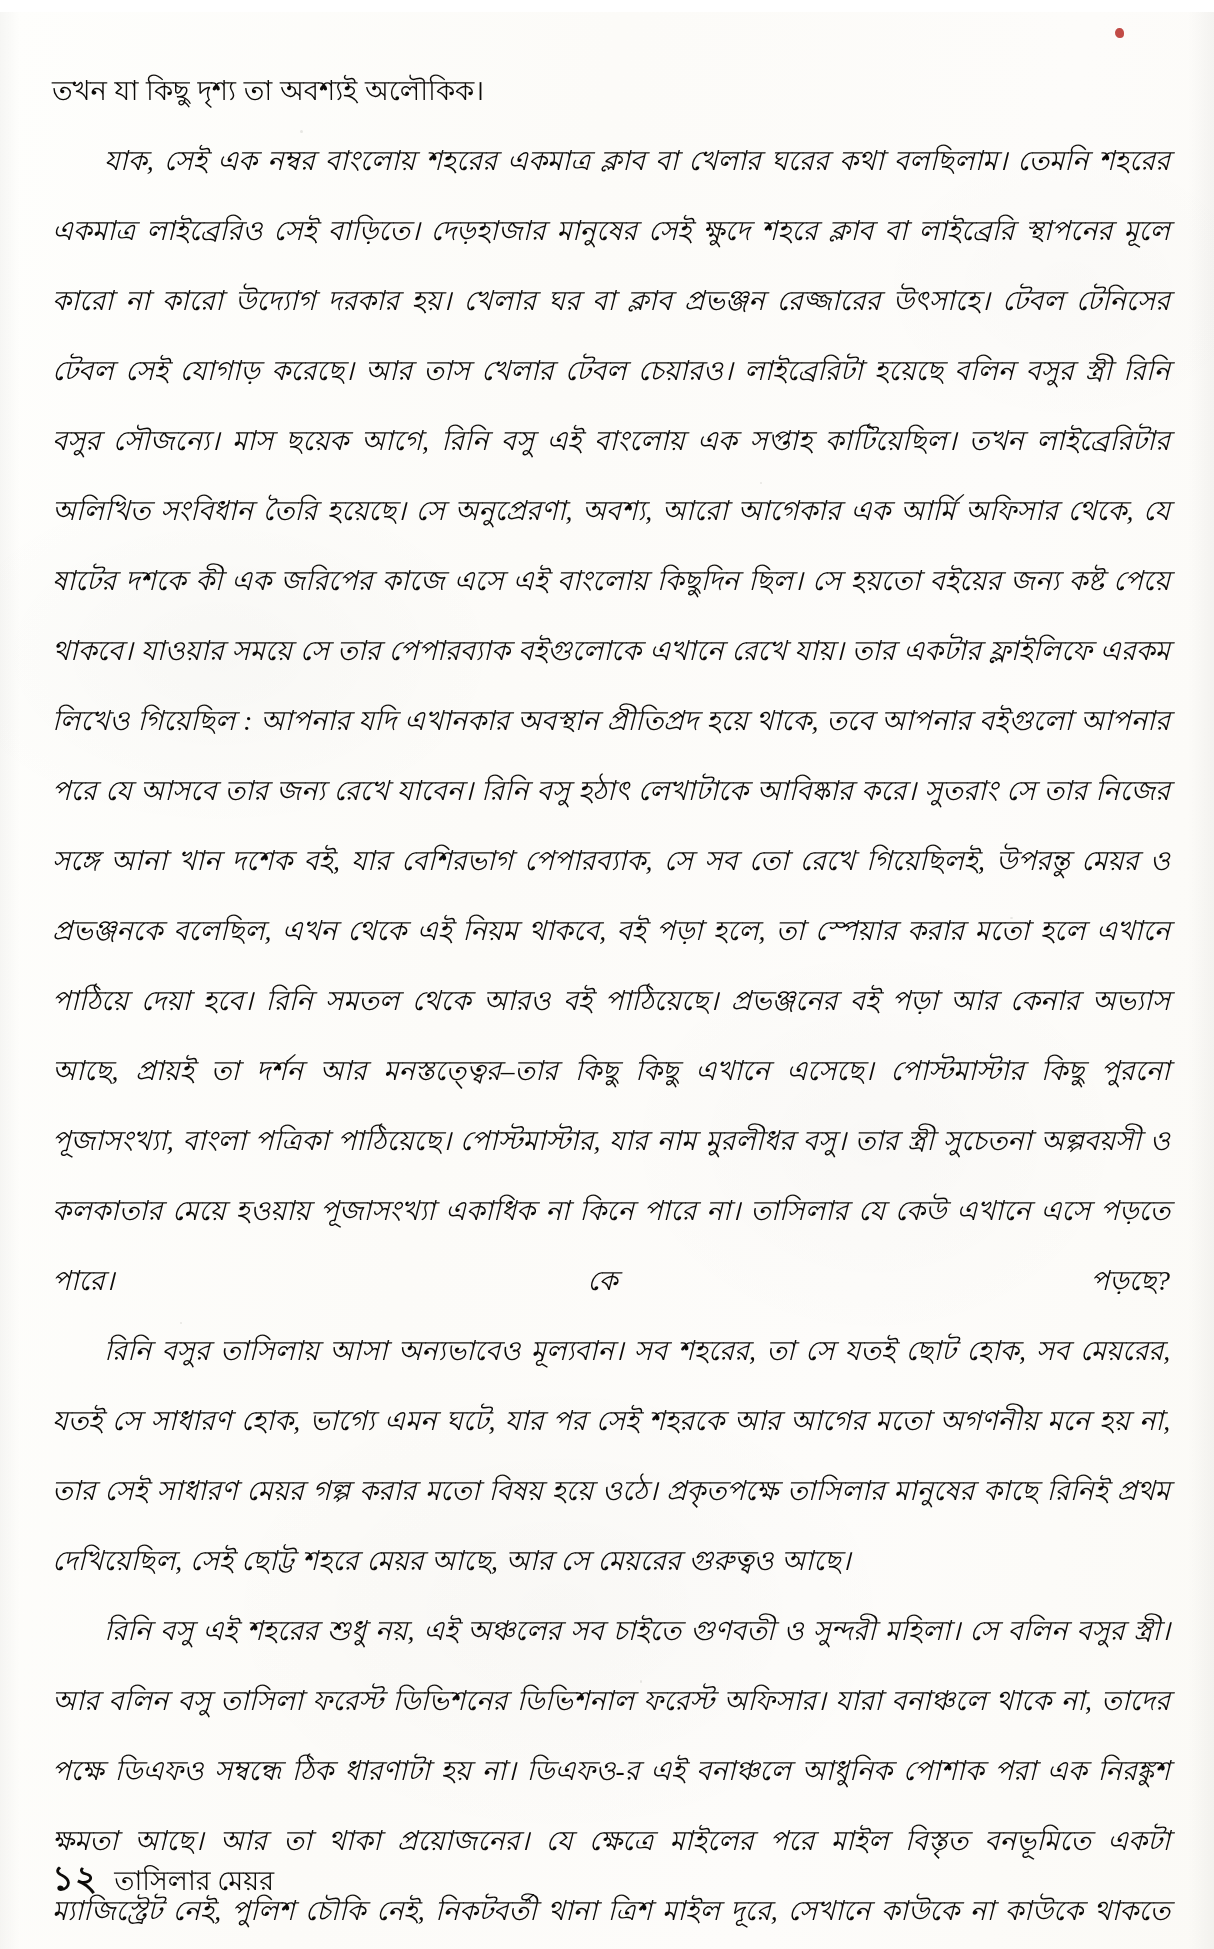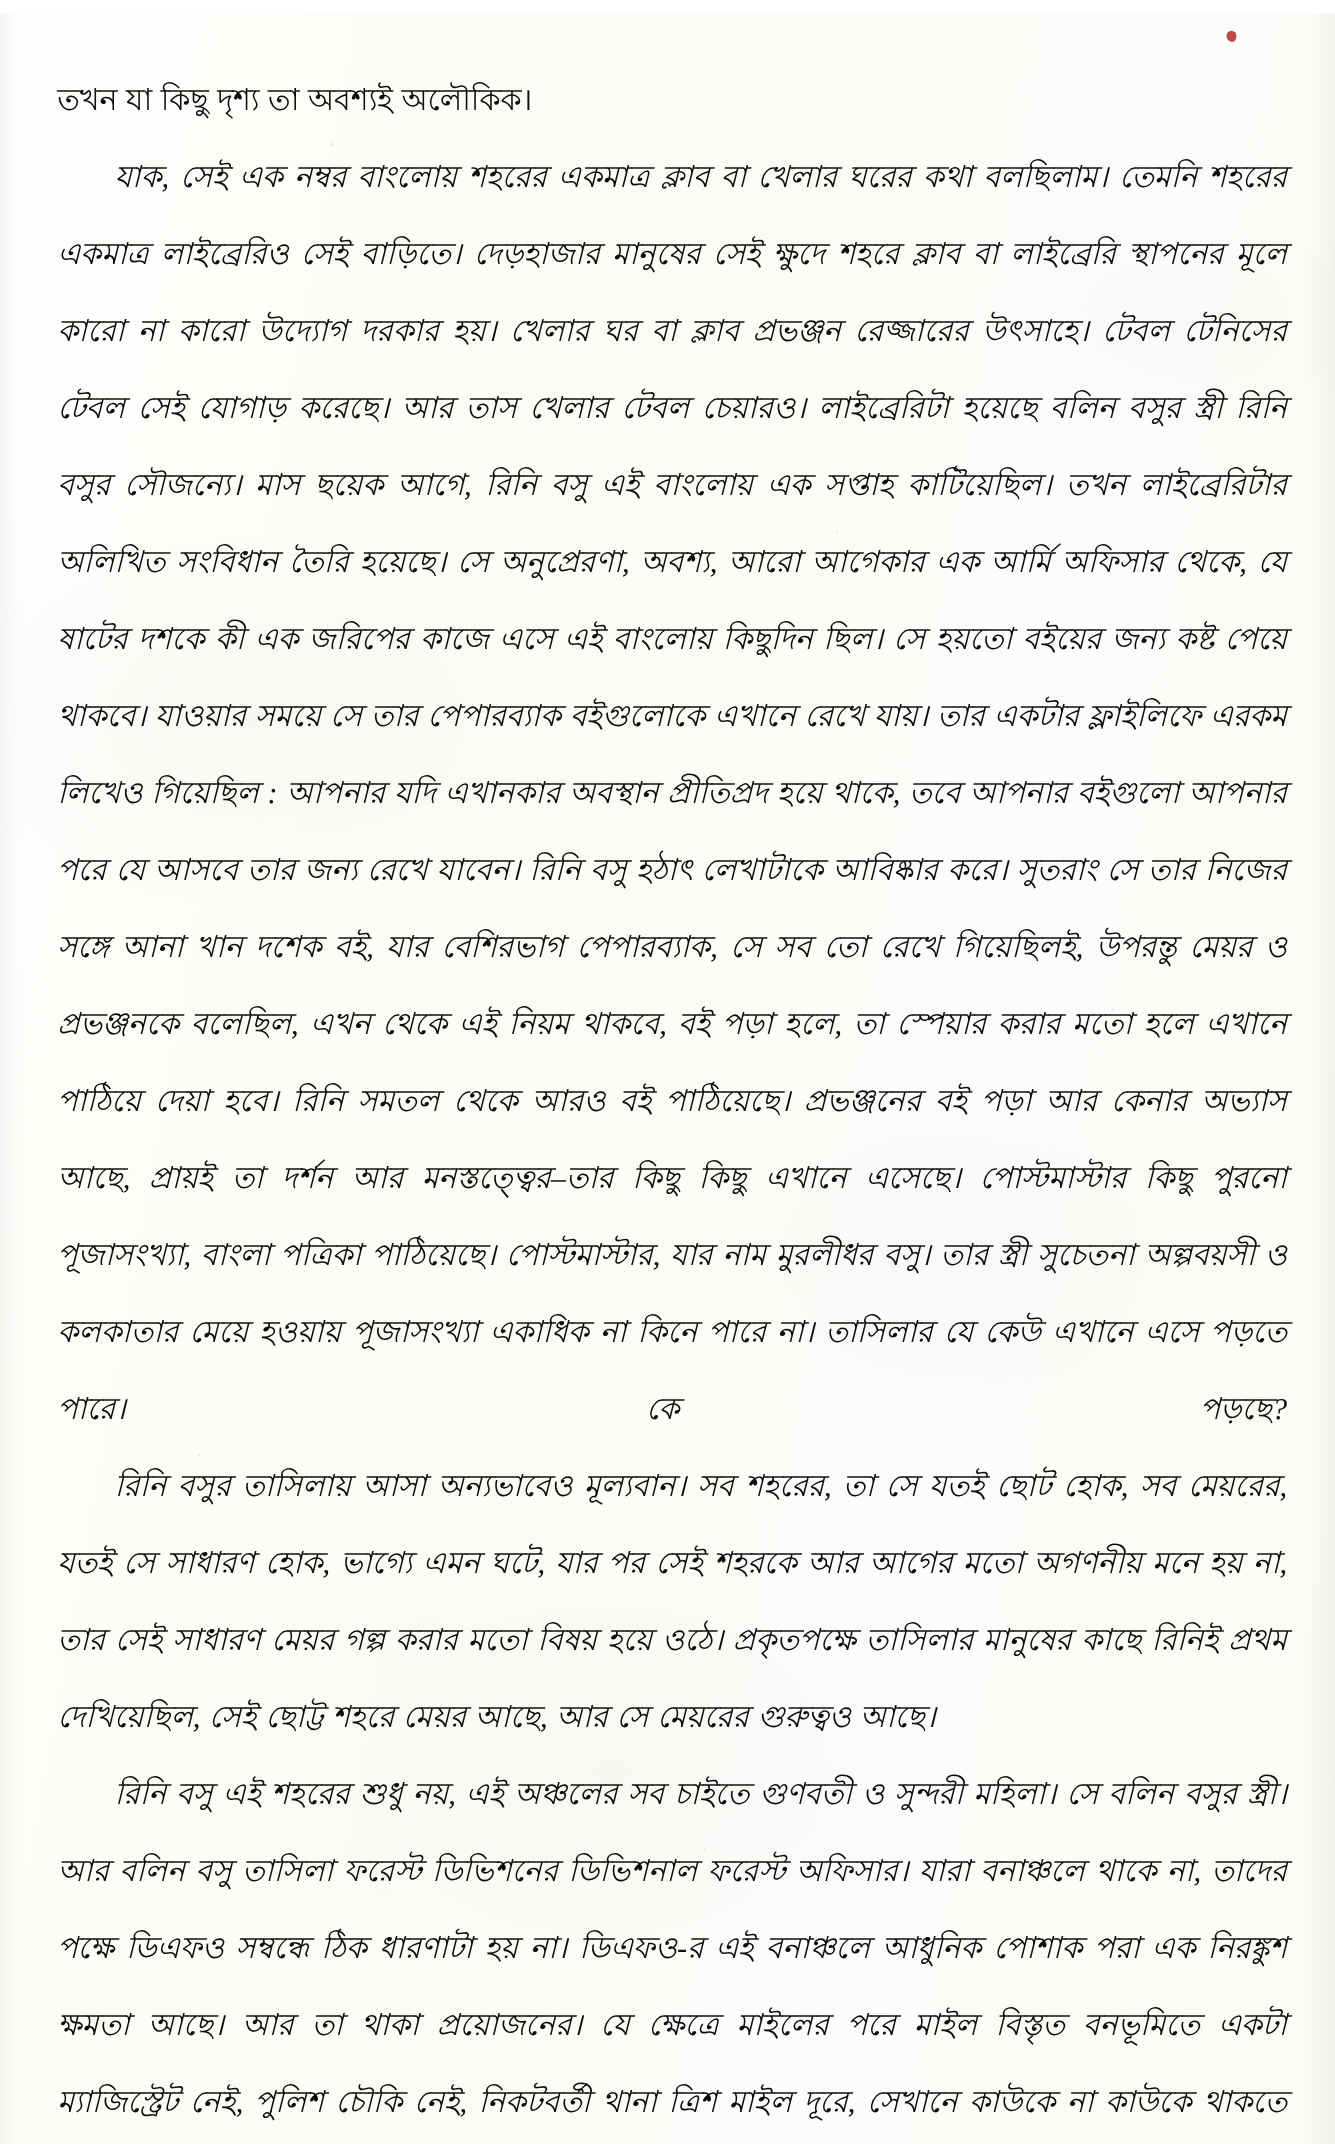--- a/index.html
+++ b/index.html
@@ -131,14 +131,18 @@
   <div class="scan-speck" style="left:640px; top:1668px; width:2px; height:3px;"></div>
 
   <div class="text-column">
     <p class="para">তখন যা কিছু দৃশ্য তা অবশ্যই অলৌকিক।</p>
     <p class="para indented last-justify">যাক, সেই এক নম্বর বাংলোয় শহরের একমাত্র ক্লাব বা খেলার ঘরের কথা বলছিলাম। তেমনি শহরের একমাত্র লাইব্রেরিও সেই বাড়িতে। দেড়হাজার মানুষের সেই ক্ষুদে শহরে ক্লাব বা লাইব্রেরি স্থাপনের মূলে কারো না কারো উদ্যোগ দরকার হয়। খেলার ঘর বা ক্লাব প্রভঞ্জন রেজ্জারের উৎসাহে। টেবল টেনিসের টেবল সেই যোগাড় করেছে। আর তাস খেলার টেবল চেয়ারও। লাইব্রেরিটা হয়েছে বলিন বসুর স্ত্রী রিনি বসুর সৌজন্যে। মাস ছয়েক আগে, রিনি বসু এই বাংলোয় এক সপ্তাহ কাটিয়েছিল। তখন লাইব্রেরিটার অলিখিত সংবিধান তৈরি হয়েছে। সে অনুপ্রেরণা, অবশ্য, আরো আগেকার এক আর্মি অফিসার থেকে, যে ষাটের দশকে কী এক জরিপের কাজে এসে এই বাংলোয় কিছুদিন ছিল। সে হয়তো বইয়ের জন্য কষ্ট পেয়ে থাকবে। যাওয়ার সময়ে সে তার পেপারব্যাক বইগুলোকে এখানে রেখে যায়। তার একটার ফ্লাইলিফে এরকম লিখেও গিয়েছিল : আপনার যদি এখানকার অবস্থান প্রীতিপ্রদ হয়ে থাকে, তবে আপনার বইগুলো আপনার পরে যে আসবে তার জন্য রেখে যাবেন। রিনি বসু হঠাৎ লেখাটাকে আবিষ্কার করে। সুতরাং সে তার নিজের সঙ্গে আনা খান দশেক বই, যার বেশিরভাগ পেপারব্যাক, সে সব তো রেখে গিয়েছিলই, উপরন্তু মেয়র ও প্রভঞ্জনকে বলেছিল, এখন থেকে এই নিয়ম থাকবে, বই পড়া হলে, তা স্পেয়ার করার মতো হলে এখানে পাঠিয়ে দেয়া হবে। রিনি সমতল থেকে আরও বই পাঠিয়েছে। প্রভঞ্জনের বই পড়া আর কেনার অভ্যাস আছে, প্রায়ই তা দর্শন আর মনস্তত্ত্বের–তার কিছু কিছু এখানে এসেছে। পোস্টমাস্টার কিছু পুরনো পূজাসংখ্যা, বাংলা পত্রিকা পাঠিয়েছে। পোস্টমাস্টার, যার নাম মুরলীধর বসু। তার স্ত্রী সুচেতনা অল্পবয়সী ও কলকাতার মেয়ে হওয়ায় পূজাসংখ্যা একাধিক না কিনে পারে না। তাসিলার যে কেউ এখানে এসে পড়তে পারে। কে পড়ছে?</p>
     <p class="para indented">রিনি বসুর তাসিলায় আসা অন্যভাবেও মূল্যবান। সব শহরের, তা সে যতই ছোট হোক, সব মেয়রের, যতই সে সাধারণ হোক, ভাগ্যে এমন ঘটে, যার পর সেই শহরকে আর আগের মতো অগণনীয় মনে হয় না, তার সেই সাধারণ মেয়র গল্প করার মতো বিষয় হয়ে ওঠে। প্রকৃতপক্ষে তাসিলার মানুষের কাছে রিনিই প্রথম দেখিয়েছিল, সেই ছোট্ট শহরে মেয়র আছে, আর সে মেয়রের গুরুত্বও আছে।</p>
     <p class="para indented">রিনি বসু এই শহরের শুধু নয়, এই অঞ্চলের সব চাইতে গুণবতী ও সুন্দরী মহিলা। সে বলিন বসুর স্ত্রী। আর বলিন বসু তাসিলা ফরেস্ট ডিভিশনের ডিভিশনাল ফরেস্ট অফিসার। যারা বনাঞ্চলে থাকে না, তাদের পক্ষে ডিএফও সম্বন্ধে ঠিক ধারণাটা হয় না। ডিএফও-র এই বনাঞ্চলে আধুনিক পোশাক পরা এক নিরঙ্কুশ ক্ষমতা আছে। আর তা থাকা প্রয়োজনের। যে ক্ষেত্রে মাইলের পরে মাইল বিস্তৃত বনভূমিতে একটা ম্যাজিস্ট্রেট নেই, পুলিশ চৌকি নেই, নিকটবর্তী থানা ত্রিশ মাইল দূরে, সেখানে কাউকে না কাউকে থাকতে হয়, যার আদেশ মানা হবে।</p>
 
   </div>
 
+  <div class="footer">
+    <span class="folio-number">১২</span>
+    <span class="book-title">তাসিলার মেয়র</span>
+  </div>
 
 </div>
 
 </body></html>

